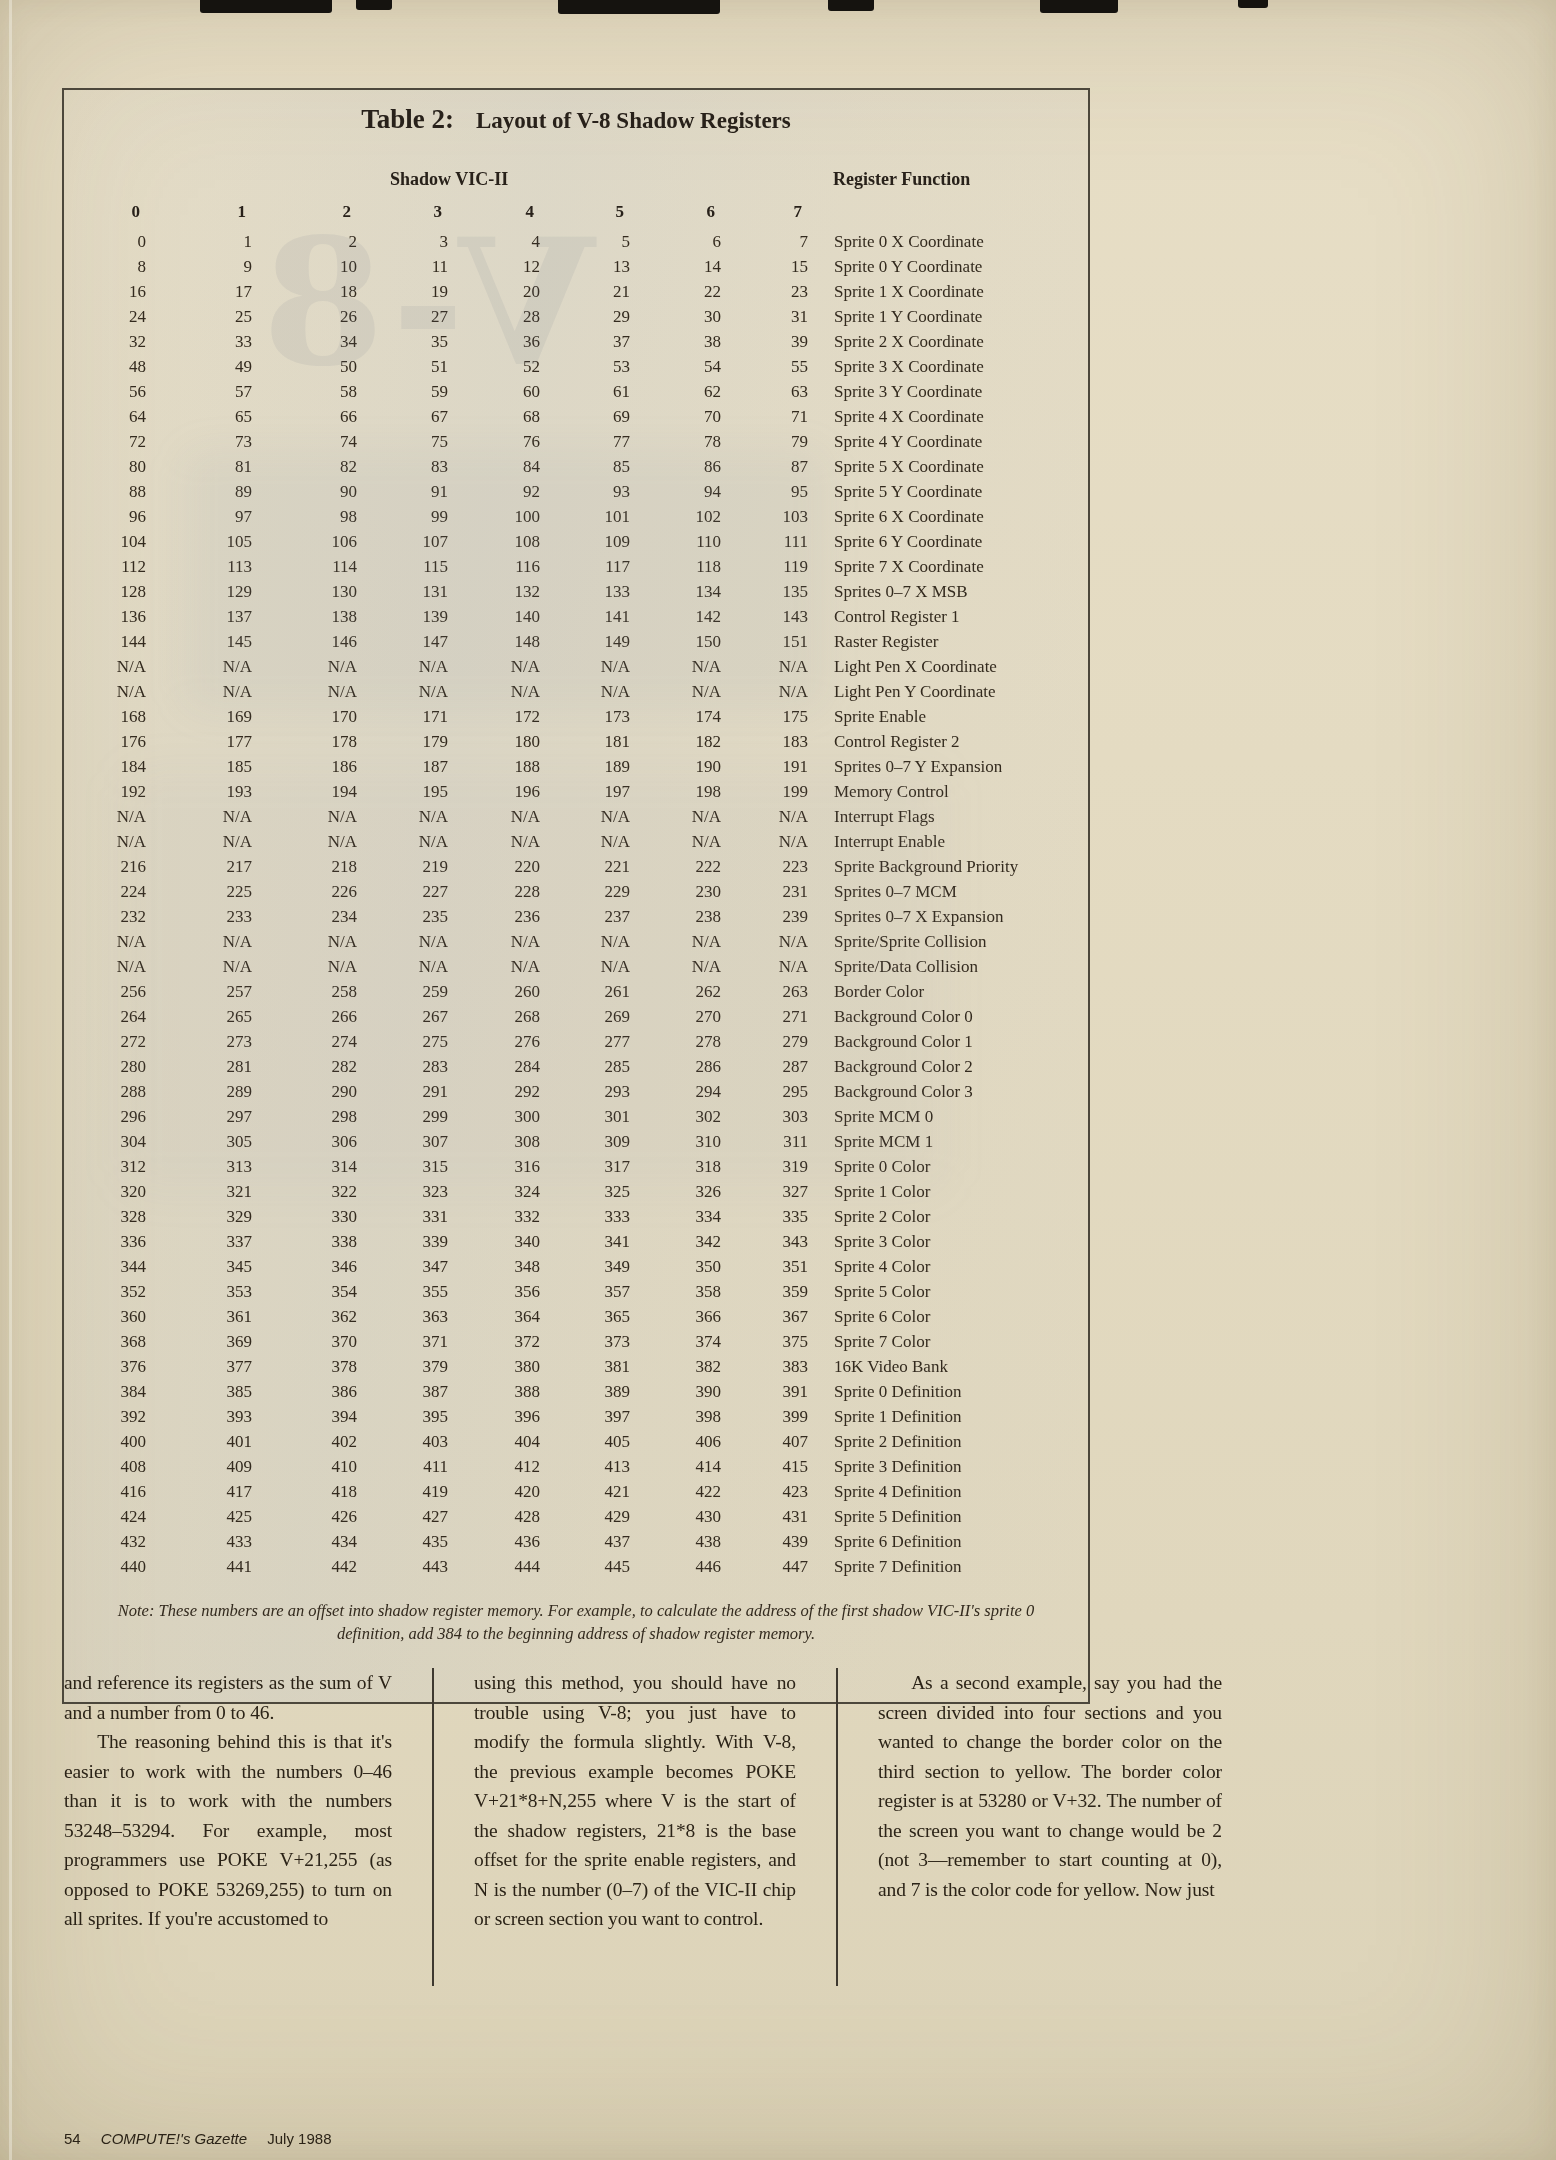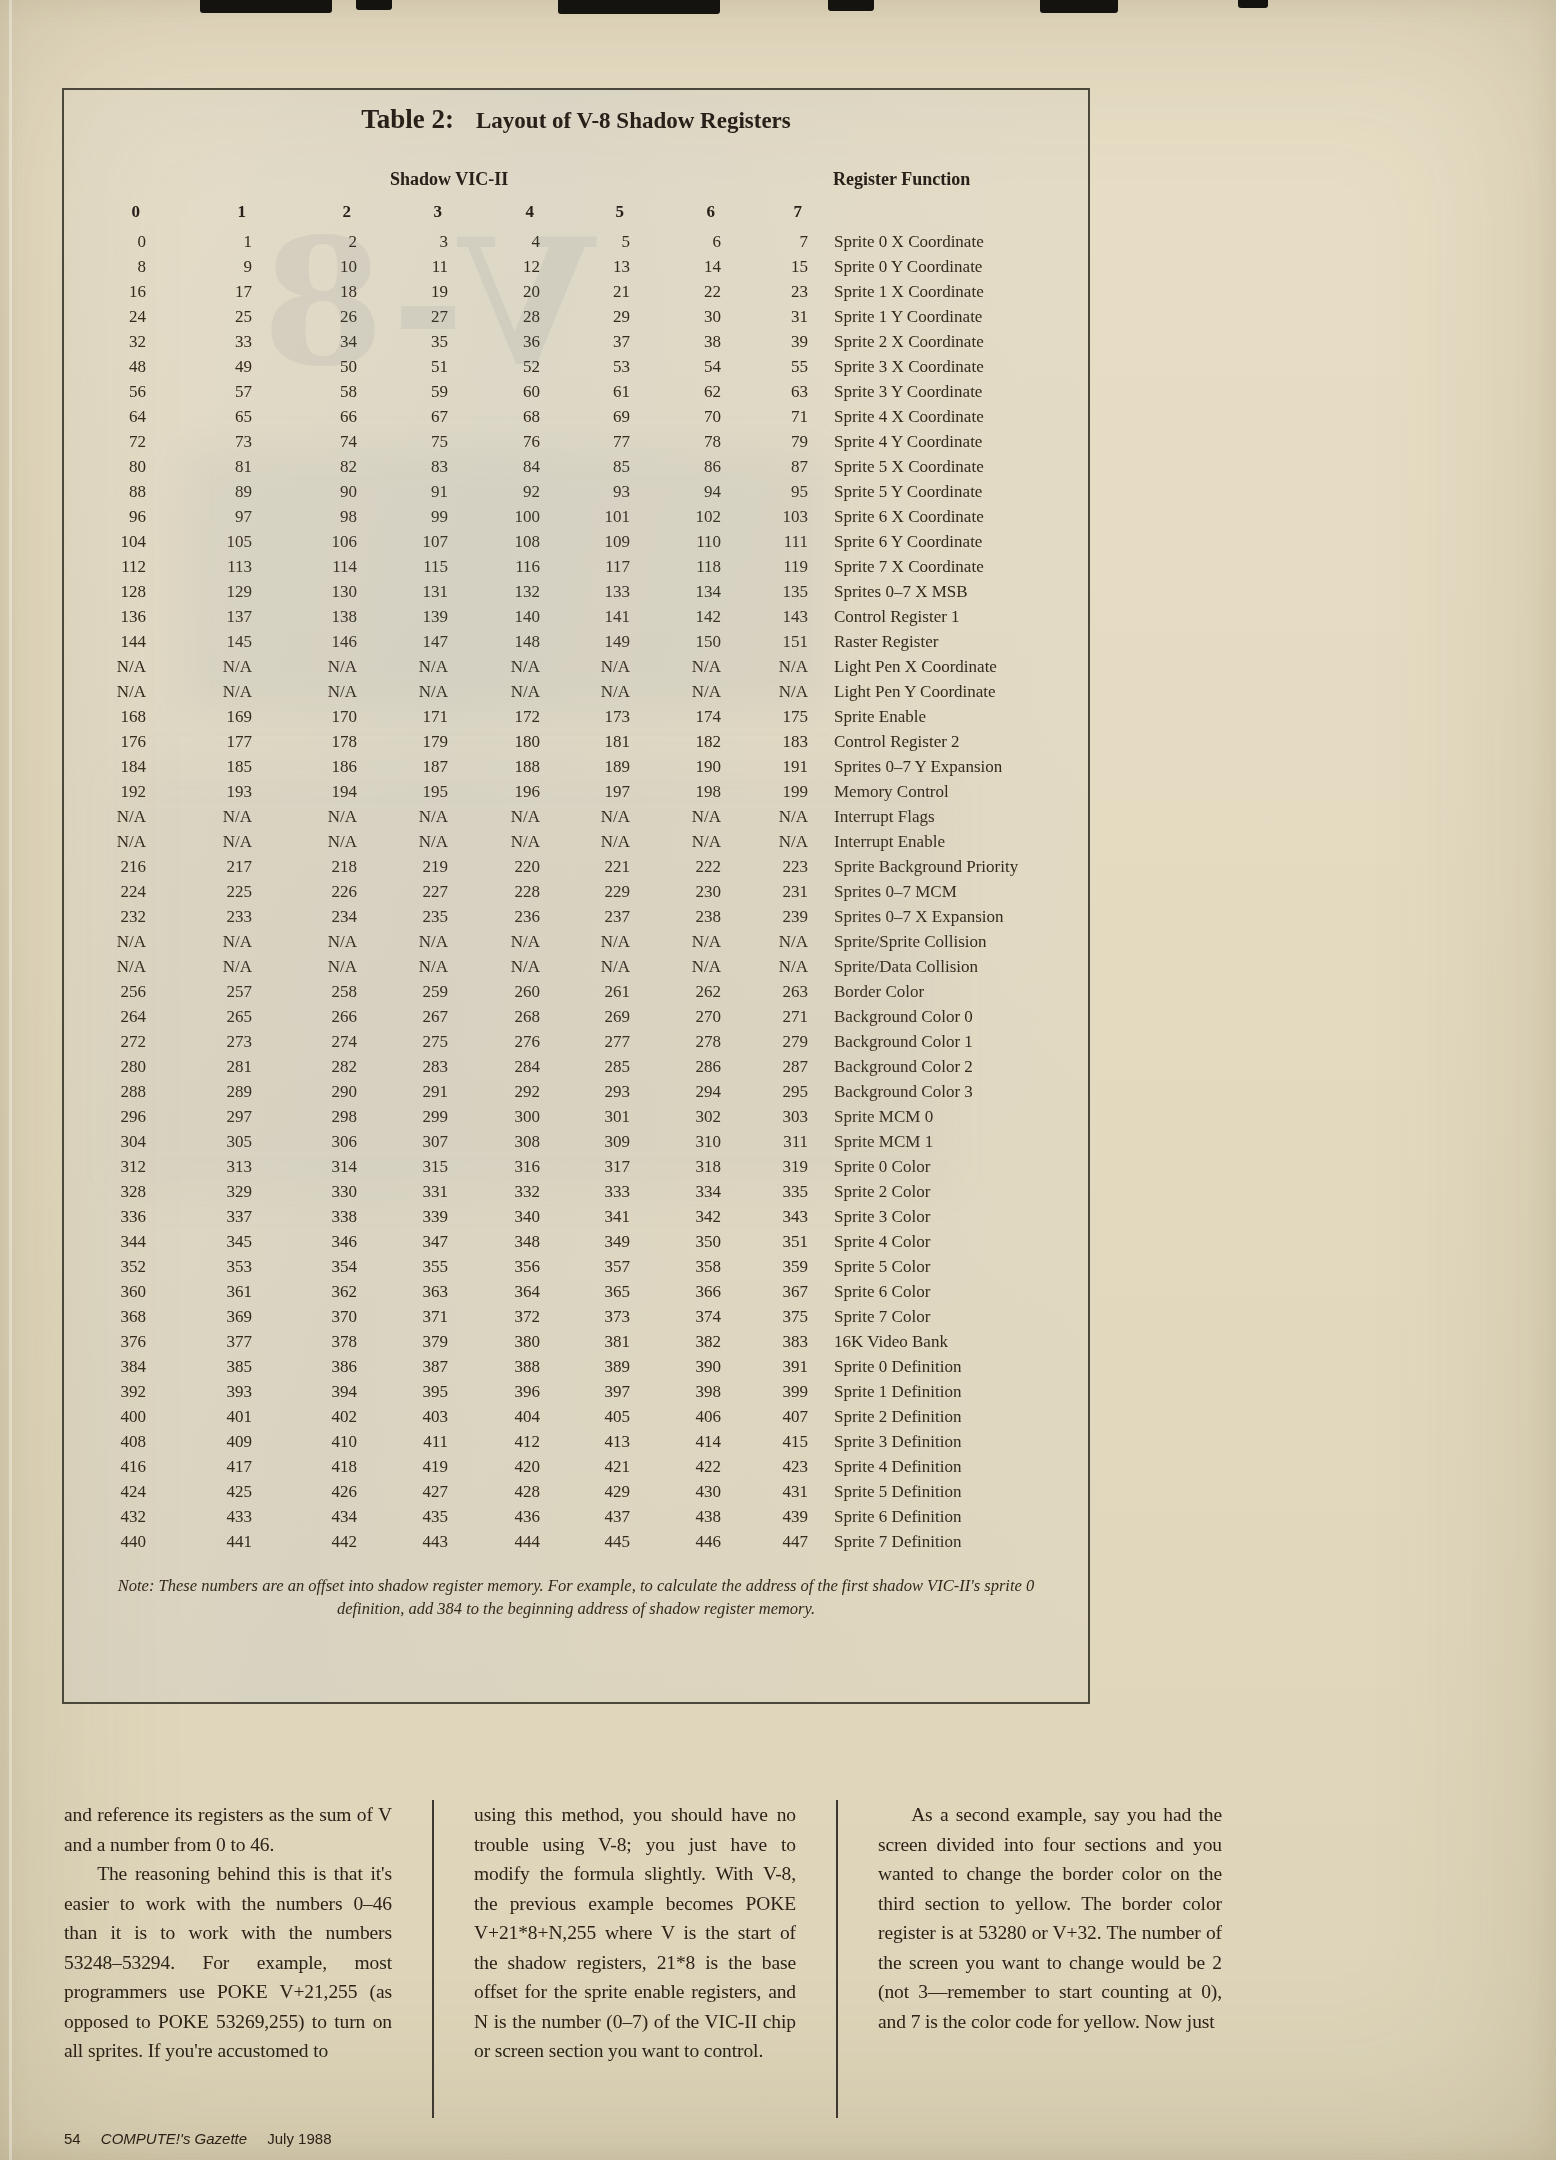--- a/index.html
+++ b/index.html
@@ -51,21 +51,21 @@
   .reg-table{border-collapse:collapse;table-layout:fixed;width:1024px;margin-top:6px;}
   .reg-table th{font:bold 17px/30px "Liberation Serif", serif;text-align:right;padding:0 8px 2px 0;color:#28211a;}
   .reg-table td{font:17px/25px "Liberation Serif", serif;text-align:right;padding:0 2px 0 0;color:#332a1e;white-space:nowrap;}
   .reg-table th.fn, .reg-table td.fn{text-align:left;padding:0 0 0 24px;}
   .note{
     margin:20px 28px 0 28px;font:italic 16.5px/23px "Liberation Serif", serif;color:#332a1e;text-align:center;
   }
 
   
   .bodytext{
-    position:absolute;left:64px;top:1800px;width:1022px;
+    position:absolute;left:64px;top:1668px;width:1022px;
     display:grid;grid-template-columns:328px 14px 322px 14px 344px;gap:34px;
   }
   .textcol p{
     margin:0;font:19.5px/29.5px "Liberation Serif", serif;
     text-align:justify;color:#2b2317;letter-spacing:-.1px;
   }
   .textcol p + p{text-indent:1.7em;}
   .textcol.indent-first p:first-child{text-indent:1.7em;}
   .colrule{width:2px;height:318px;background:#3e3930;justify-self:center;}
 
@@ -547,20 +547,31 @@
           <td>313</td>
           <td>314</td>
           <td>315</td>
           <td>316</td>
           <td>317</td>
           <td>318</td>
           <td>319</td>
           <td class="fn">Sprite 0 Color</td>
         </tr>
           <tr>
+          <td>320</td>
+          <td>321</td>
+          <td>322</td>
+          <td>323</td>
+          <td>324</td>
+          <td>325</td>
+          <td>326</td>
+          <td>327</td>
+          <td class="fn">Sprite 1 Color</td>
+        </tr>
+          <tr>
           <td>328</td>
           <td>329</td>
           <td>330</td>
           <td>331</td>
           <td>332</td>
           <td>333</td>
           <td>334</td>
           <td>335</td>
           <td class="fn">Sprite 2 Color</td>
         </tr>

